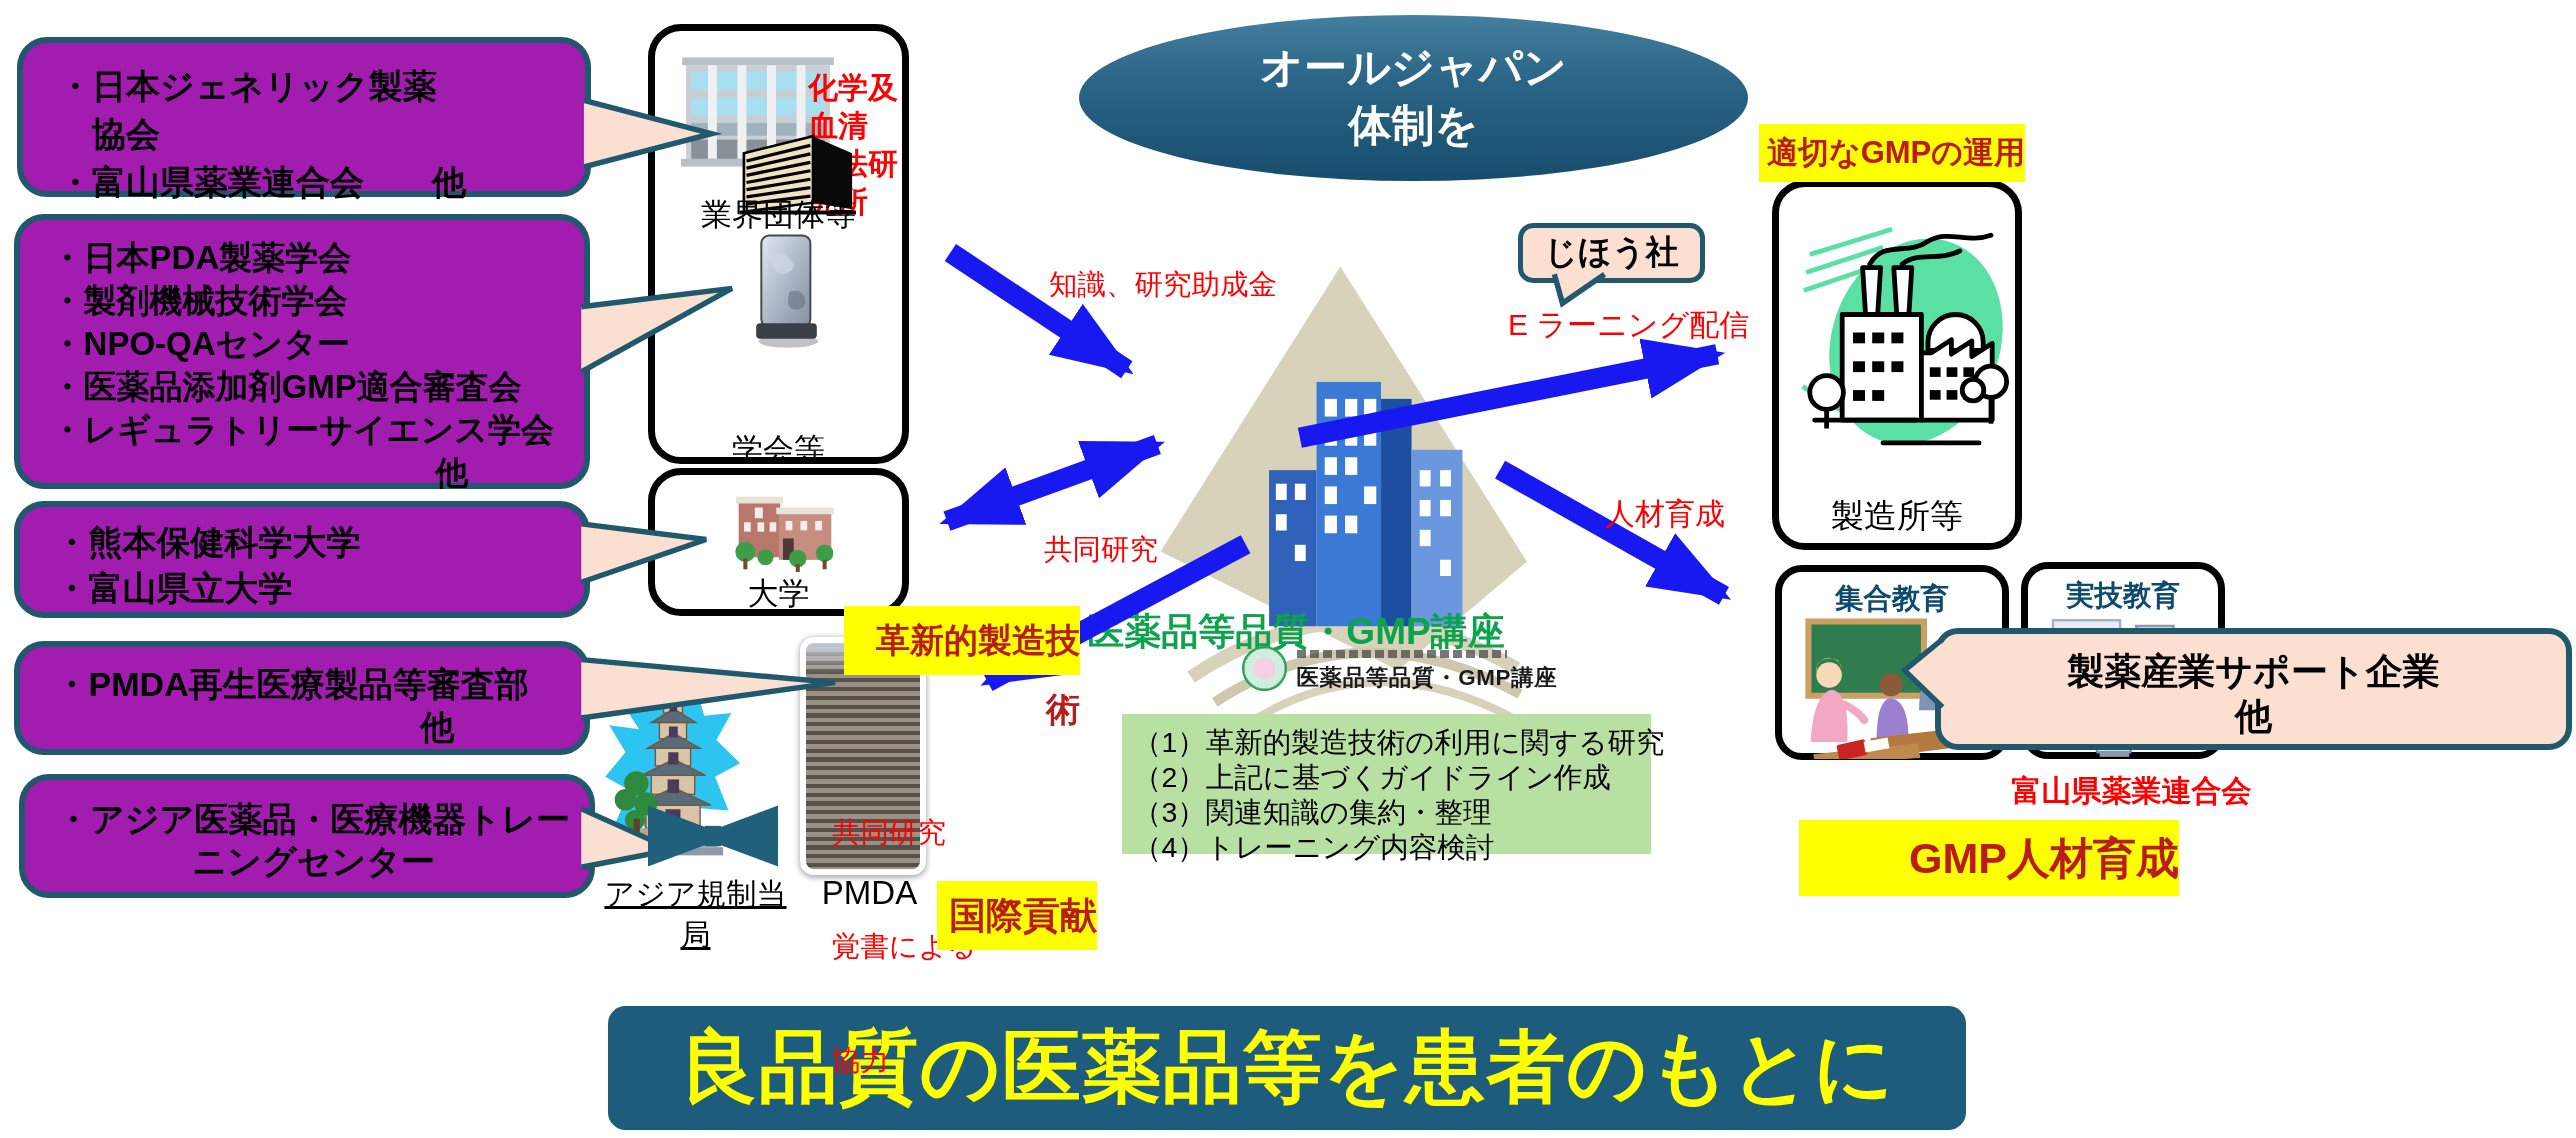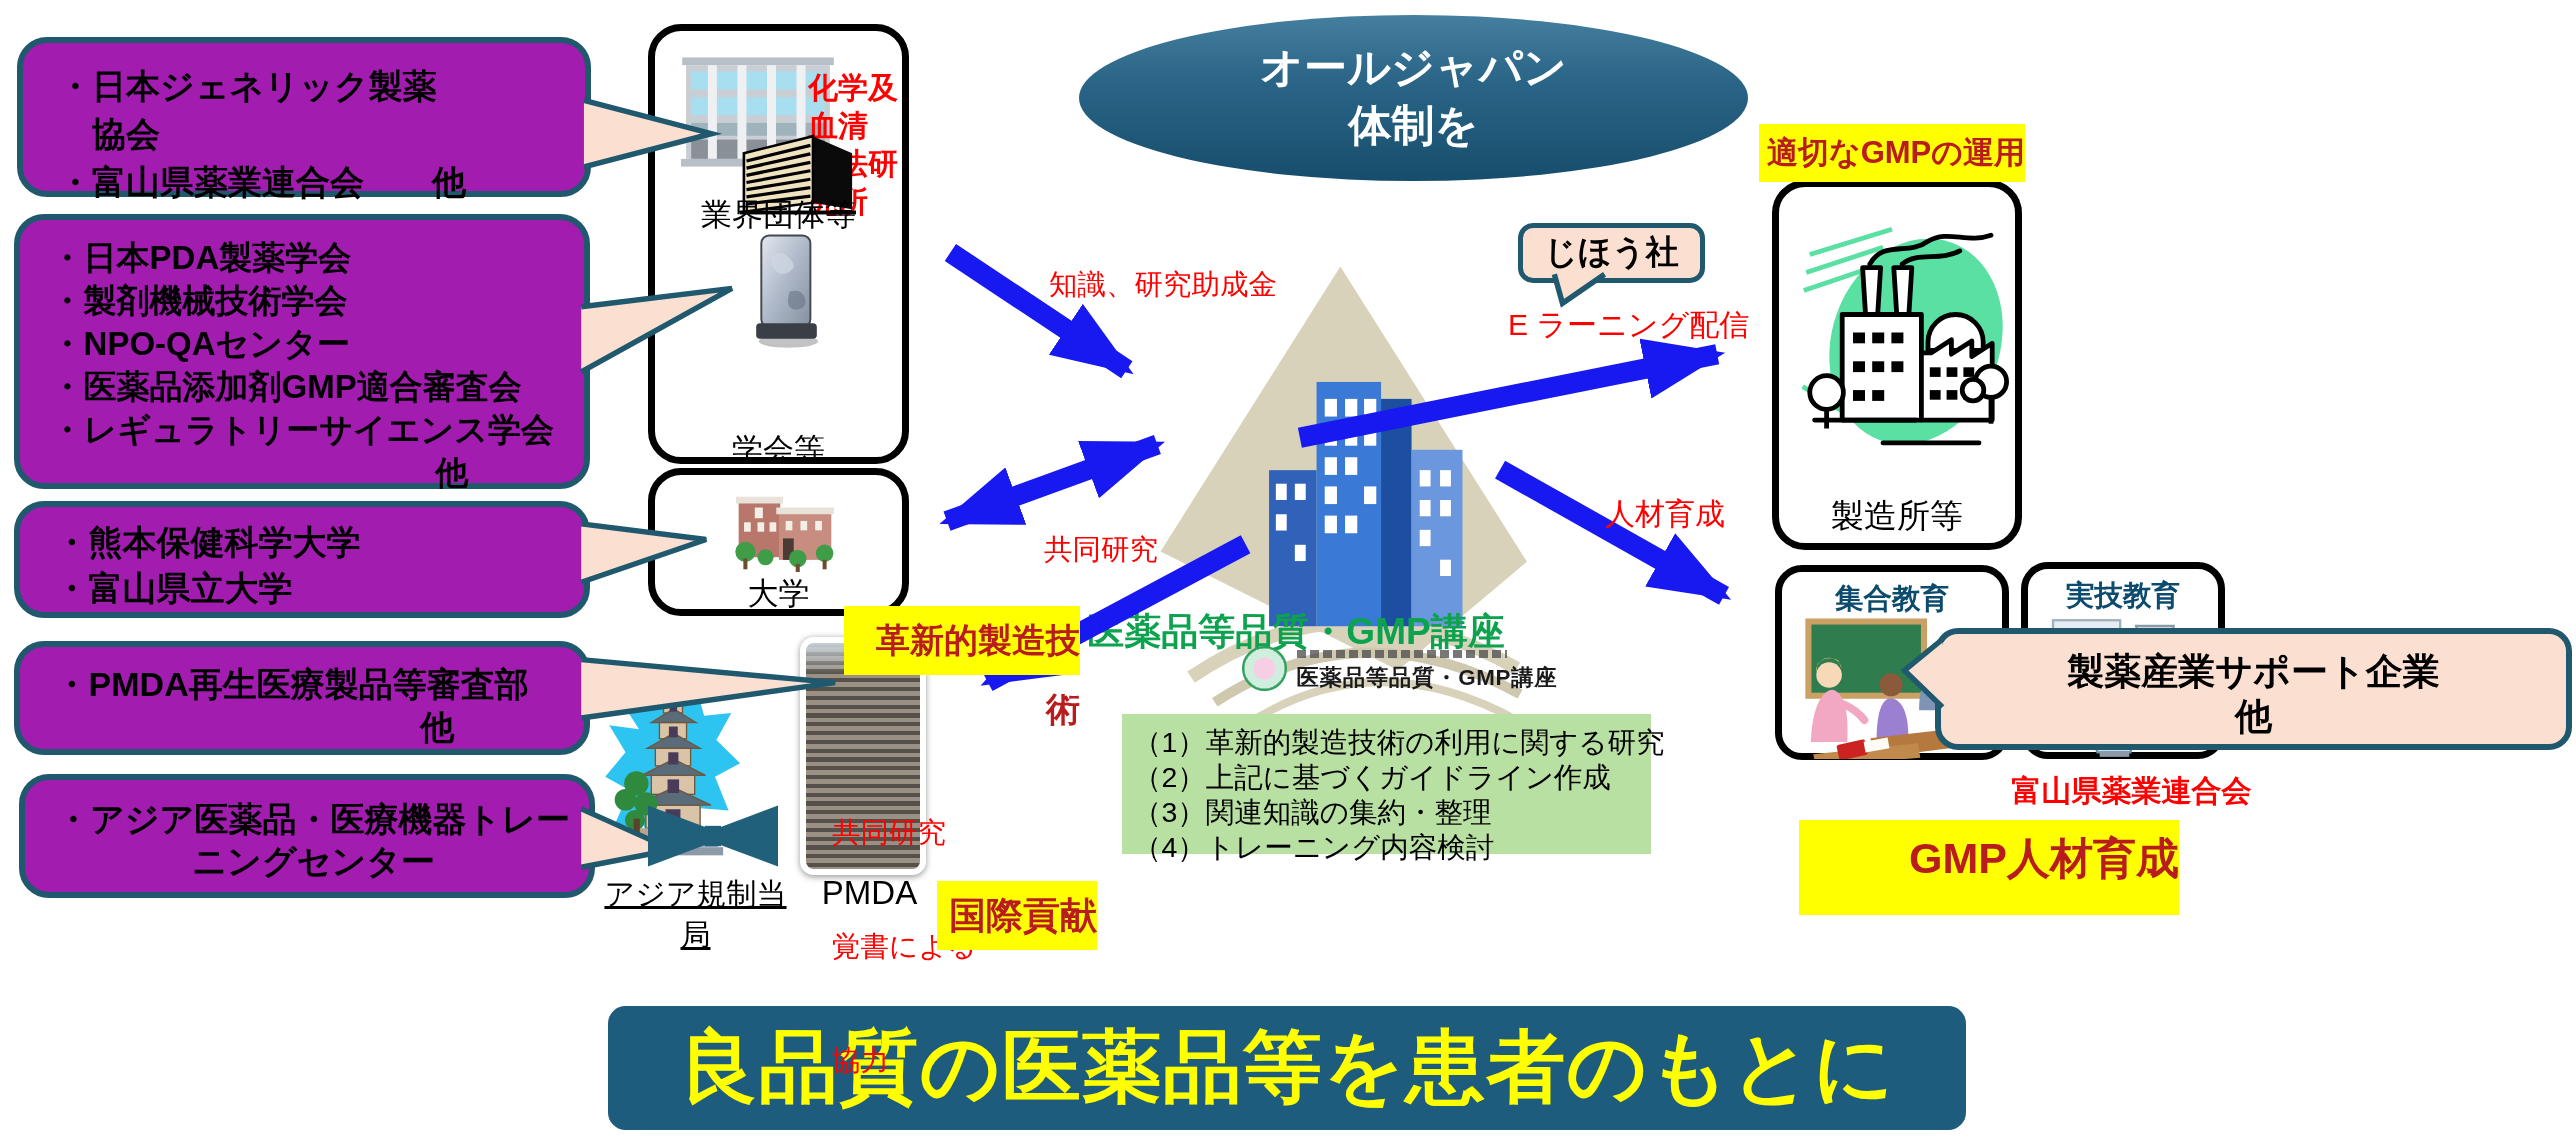--- a/index.html
+++ b/index.html
@@ -54,21 +54,21 @@
 
   #jiho { position:absolute; left:1518px; top:223px; width:187px; height:60px; background:#FBE0D2; border:5.4px solid #20586E;
           border-radius:15px; text-align:center; font-size:33px; font-weight:bold; line-height:48px; z-index:2; }
   #elearn { left:1508px; top:305px; font-size:30px; }
   #knowledge { left:1049px; top:266px; font-size:28.5px; }
   #joint { left:1044px; top:531px; font-size:28.5px; }
   #hr { left:1605px; top:494px; font-size:30px; }
   #memo { left:832px; top:737px; font-size:28.5px; line-height:38px; }
   #innovative { left:844px; top:606px; width:236px; height:69px; font-size:34px; line-height:69px; }
   #intl { left:937px; top:881px; width:160px; height:69px; font-size:37px; line-height:69px; }
-  #gmpHr { left:1799px; top:820px; width:380px; height:95px; font-size:43px; line-height:76px; }
+  #gmpHr { left:1799px; top:820px; width:380px; height:76px; font-size:43px; line-height:76px; }
 
   #boxEdu1 { left:1775px; top:565px; width:234px; height:195px; border-radius:27px; }
   #boxEdu2 { left:2021px; top:562px; width:204px; height:197px; border-radius:27px; }
   .eduLabel { position:absolute; top:8.1px; width:100%; text-align:center; color:#0c4a6e; font-weight:600; font-size:28.5px; }
   #classroomIcon { left:6.8px; top:41px; width:214px; height:146px; }
   #operatorIcon { left:8.1px; top:41px; width:182px; height:148px; }
   #jikki { left:1989px; top:771px; width:285px; text-align:center; font-size:30px; font-weight:bold; }
   #support { position:absolute; left:1935px; top:628px; width:637px; height:122px; background:#FBE0D2; border:6.8px solid #20586E;
              border-radius:23px; text-align:center; font-weight:bold; font-size:37px; line-height:45px; padding-top:15px; z-index:2; }
 

